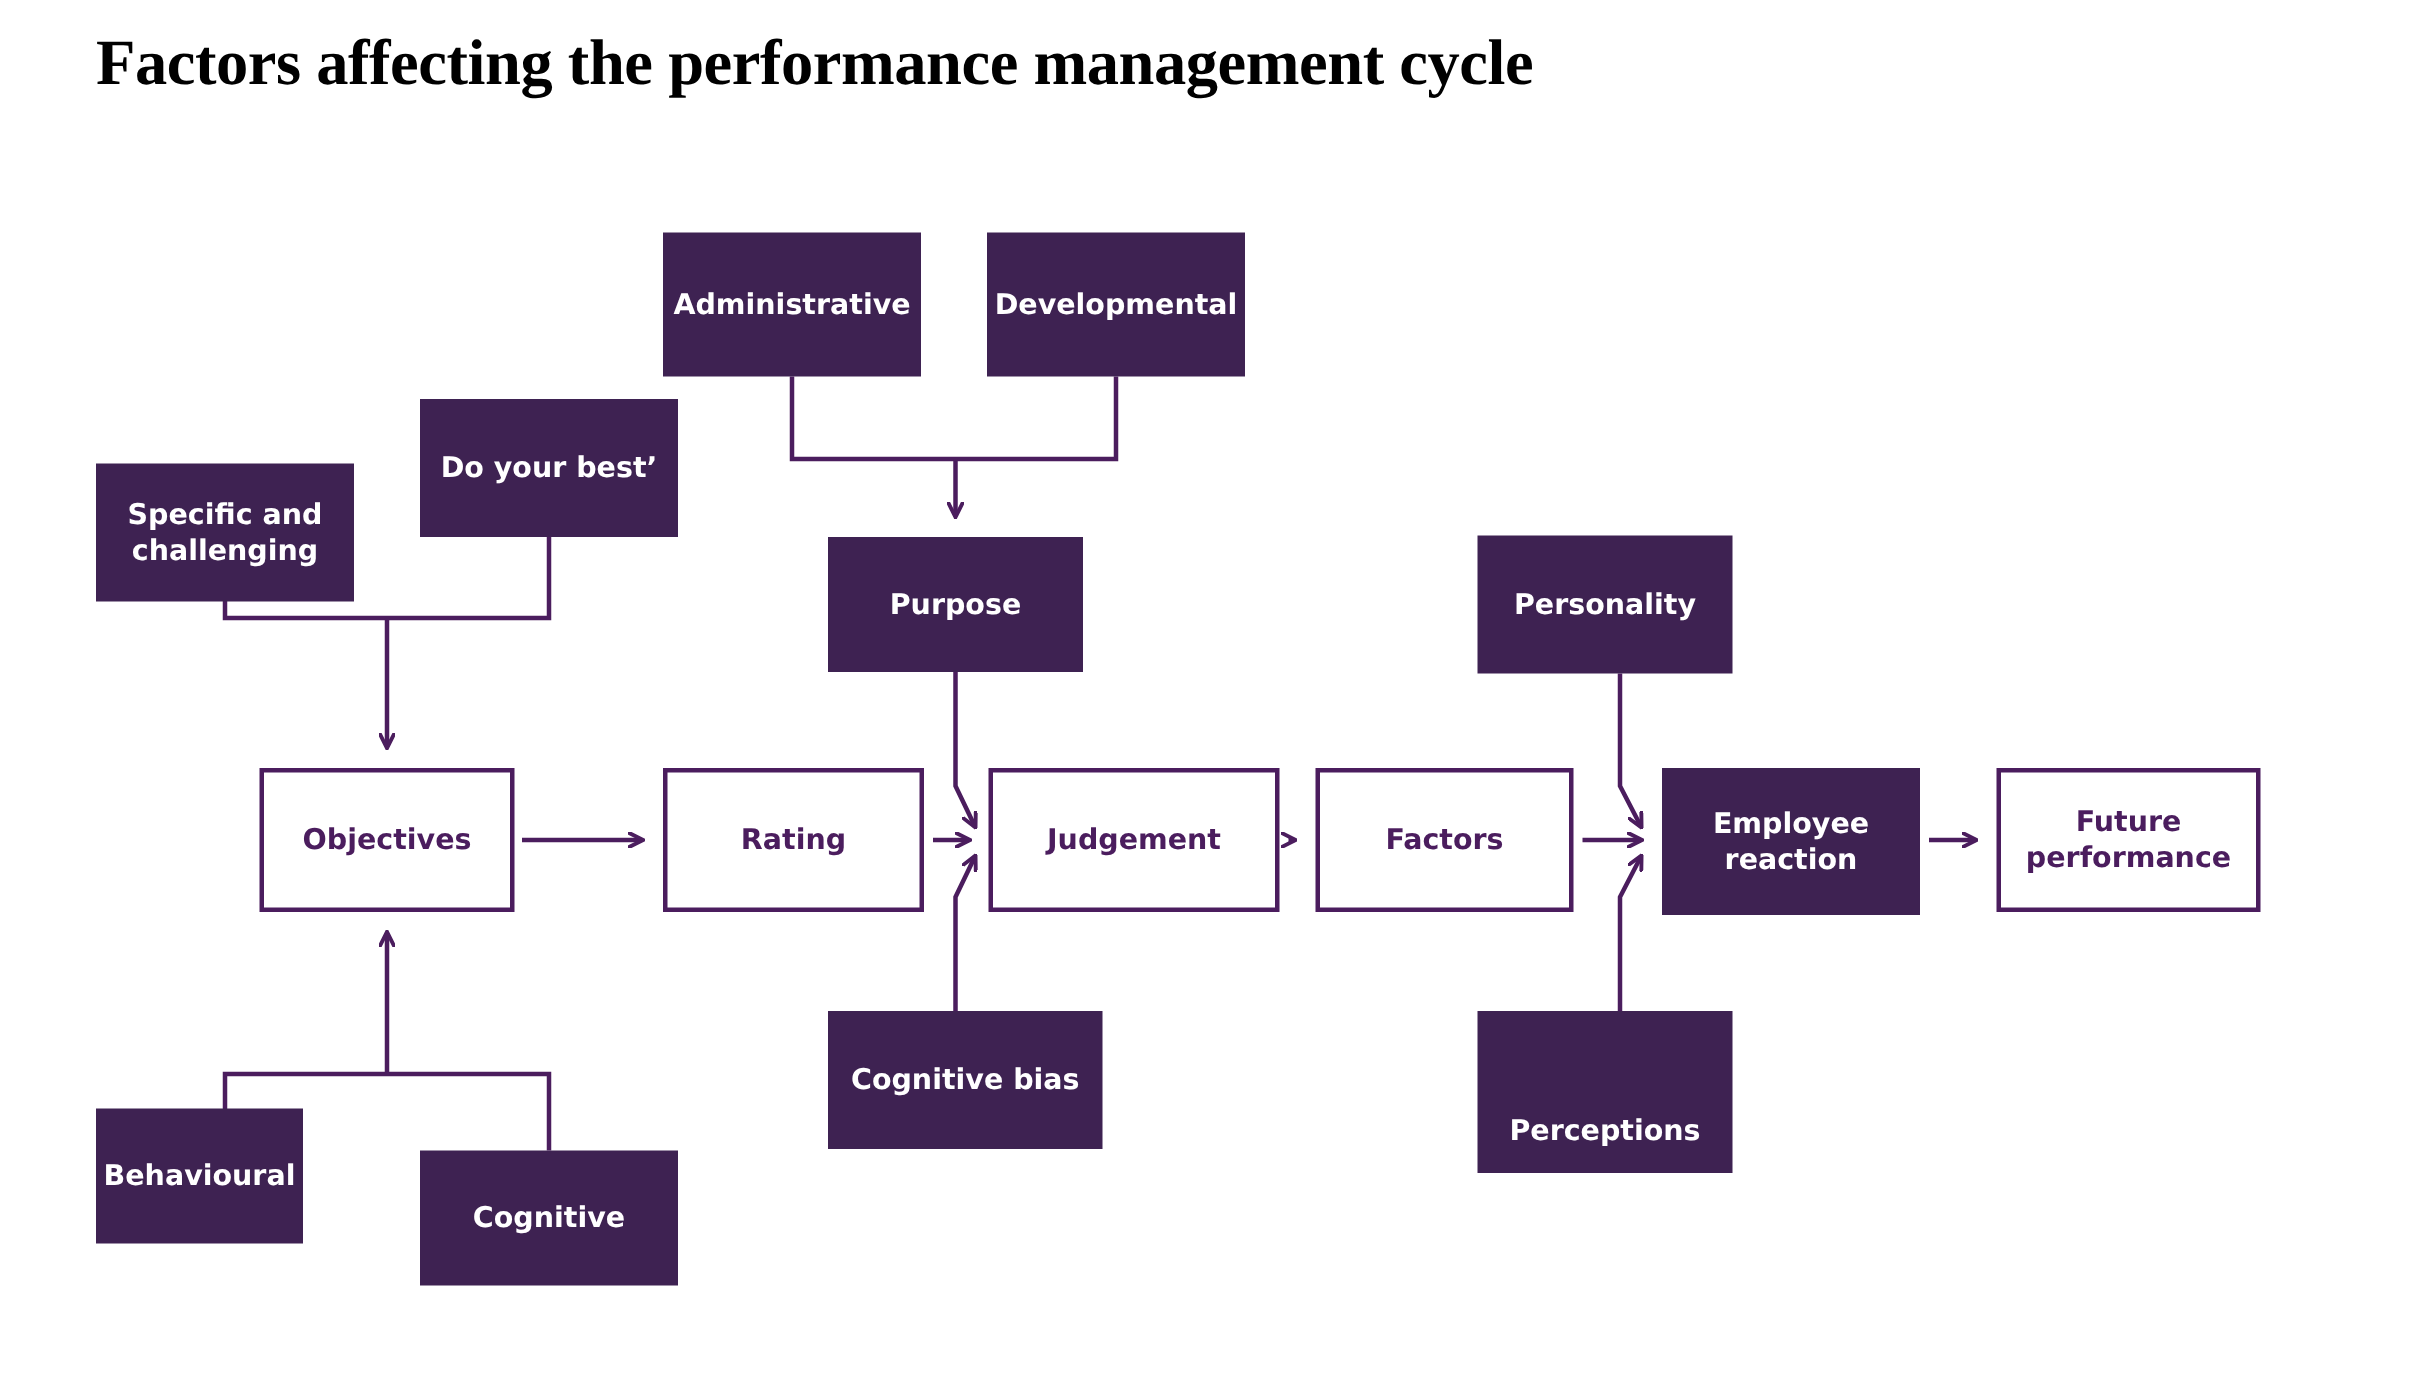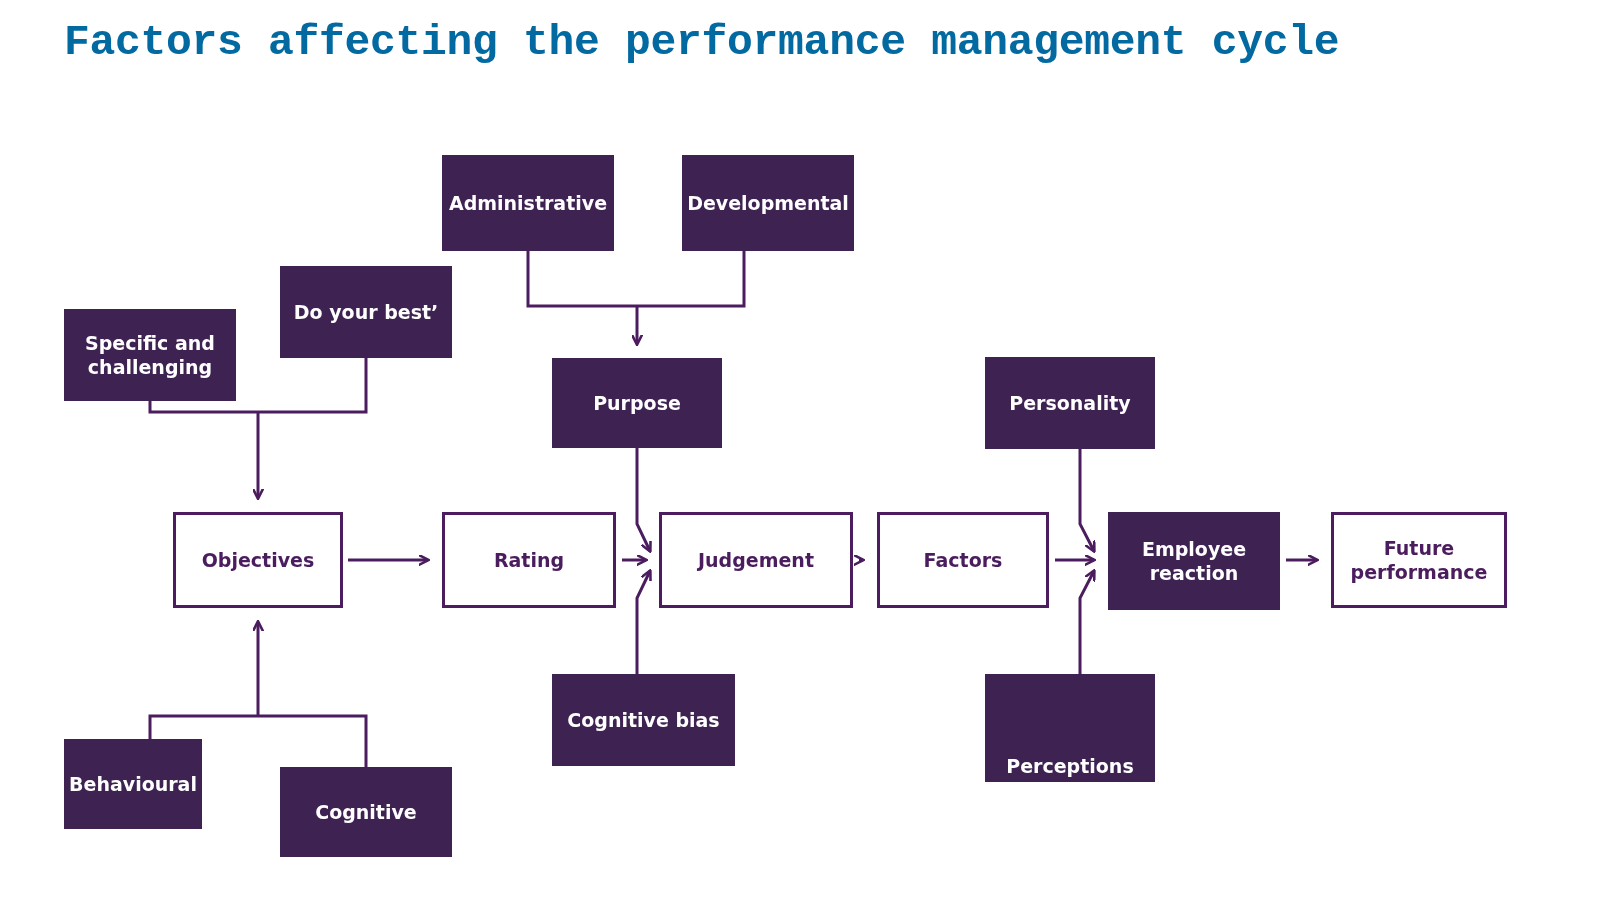--- a/index.html
+++ b/index.html
@@ -11,45 +11,45 @@
     width: 1614px;
     height: 916px;
     font-family: "DejaVu Sans", "Liberation Sans", sans-serif;
     overflow: hidden;
     position: relative;
   }
   #page-title {
     position: absolute;
     left: 64px;
     top: 18px;
-    font-family: Liberation Mono, monospace;
+    font-family: Liberation Serif, serif;
     font-size: 43px;
     font-weight: bold;
-    color: #0369a1;
+    color: #000000;
     letter-spacing: -0.3px;
     white-space: nowrap;
   }
   #diagram-canvas {
     position: absolute;
     left: 0;
     top: 0;
     width: 1614px;
     height: 916px;
   }
   .node-box {
     position: absolute;
     box-sizing: border-box;
     display: flex;
     align-items: center;
     justify-content: center;
     text-align: center;
     font-size: 19px;
     font-weight: bold;
     line-height: 1.28;
-    padding: 4px 6px;
+    padding: 16px 6px;
   }
   .node-filled {
     background: #3e2252;
     color: #ffffff;
     border: none;
   }
   .node-outlined {
     background: #ffffff;
     color: #4b1d5e;
     border: 3px solid #4b1d5e;
@@ -106,21 +106,21 @@
     <div class="node-box node-filled" style="left: 64px; top: 266px; width: 172px; height: 92px; margin-top: 43px;">
       <span class="node-label">Specific and
 challenging</span>
     </div>
     <div class="node-box node-filled" style="left: 280px; top: 266px; width: 172px; height: 92px;">
       <span class="node-label">Do your best’</span>
     </div>
     <div class="node-box node-filled" style="left: 442px; top: 155px; width: 172px; height: 96px;">
       <span class="node-label">Administrative</span>
     </div>
-    <div class="node-box node-filled" style="left: 658px; top: 155px; width: 172px; height: 96px; margin-left: 24px;">
+    <div class="node-box node-filled" style="left: 658px; top: 155px; width: 172px; height: 96px;">
       <span class="node-label">Developmental</span>
     </div>
     <div class="node-box node-filled" style="left: 552px; top: 358px; width: 170px; height: 90px;">
       <span class="node-label">Purpose</span>
     </div>
     <div class="node-box node-filled" style="left: 985px; top: 357px; width: 170px; height: 92px;">
       <span class="node-label">Personality</span>
     </div>
     <div class="node-box node-outlined" style="left: 173px; top: 512px; width: 170px; height: 96px;">
       <span class="node-label">Objectives</span>

